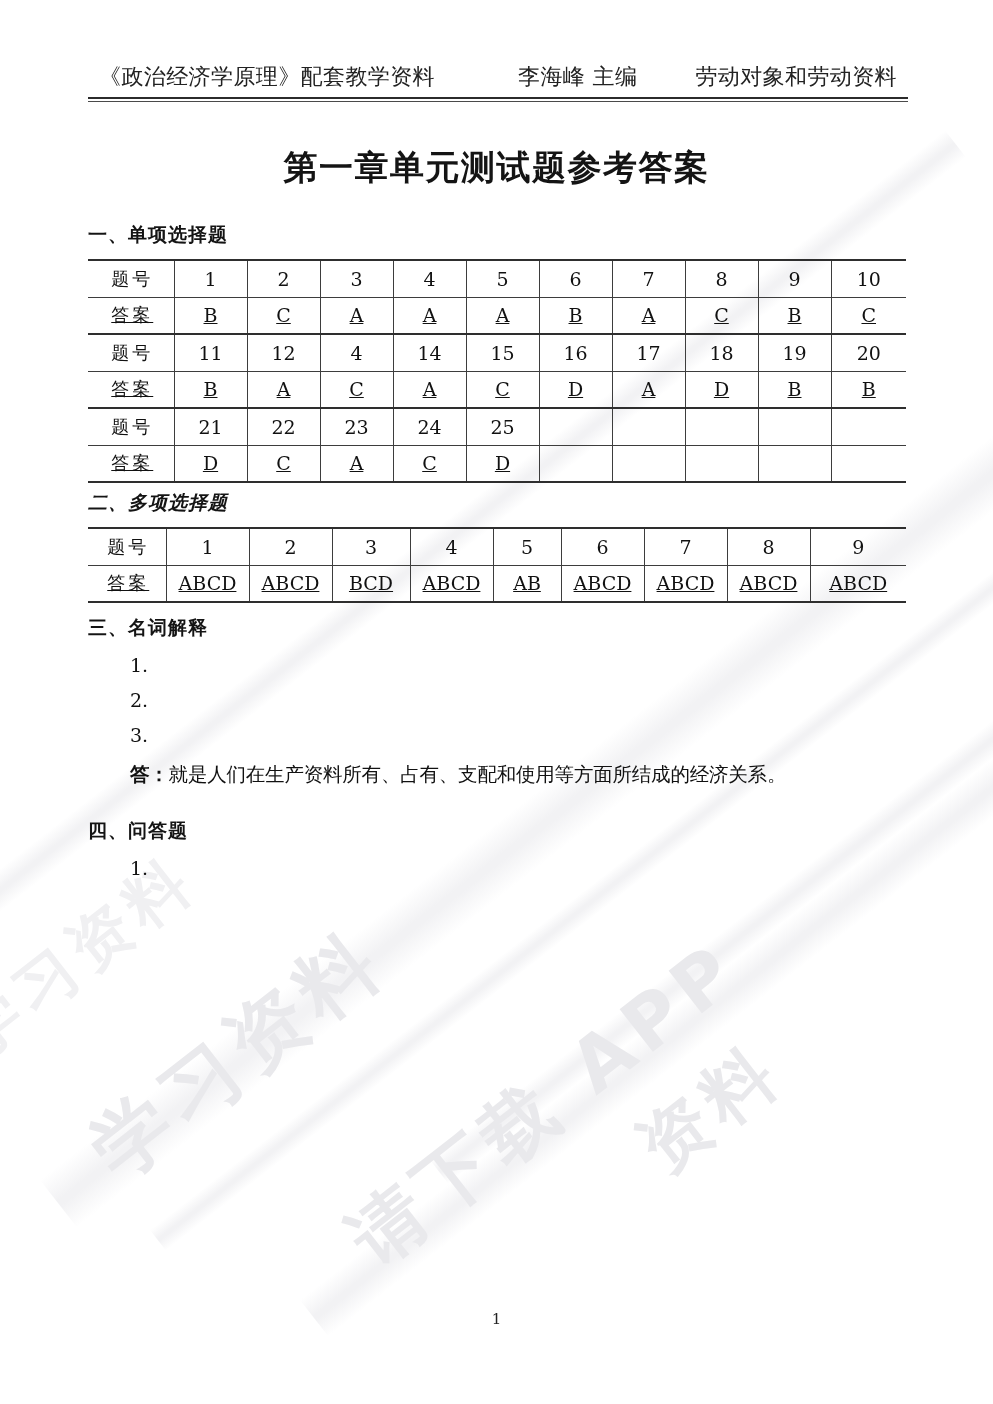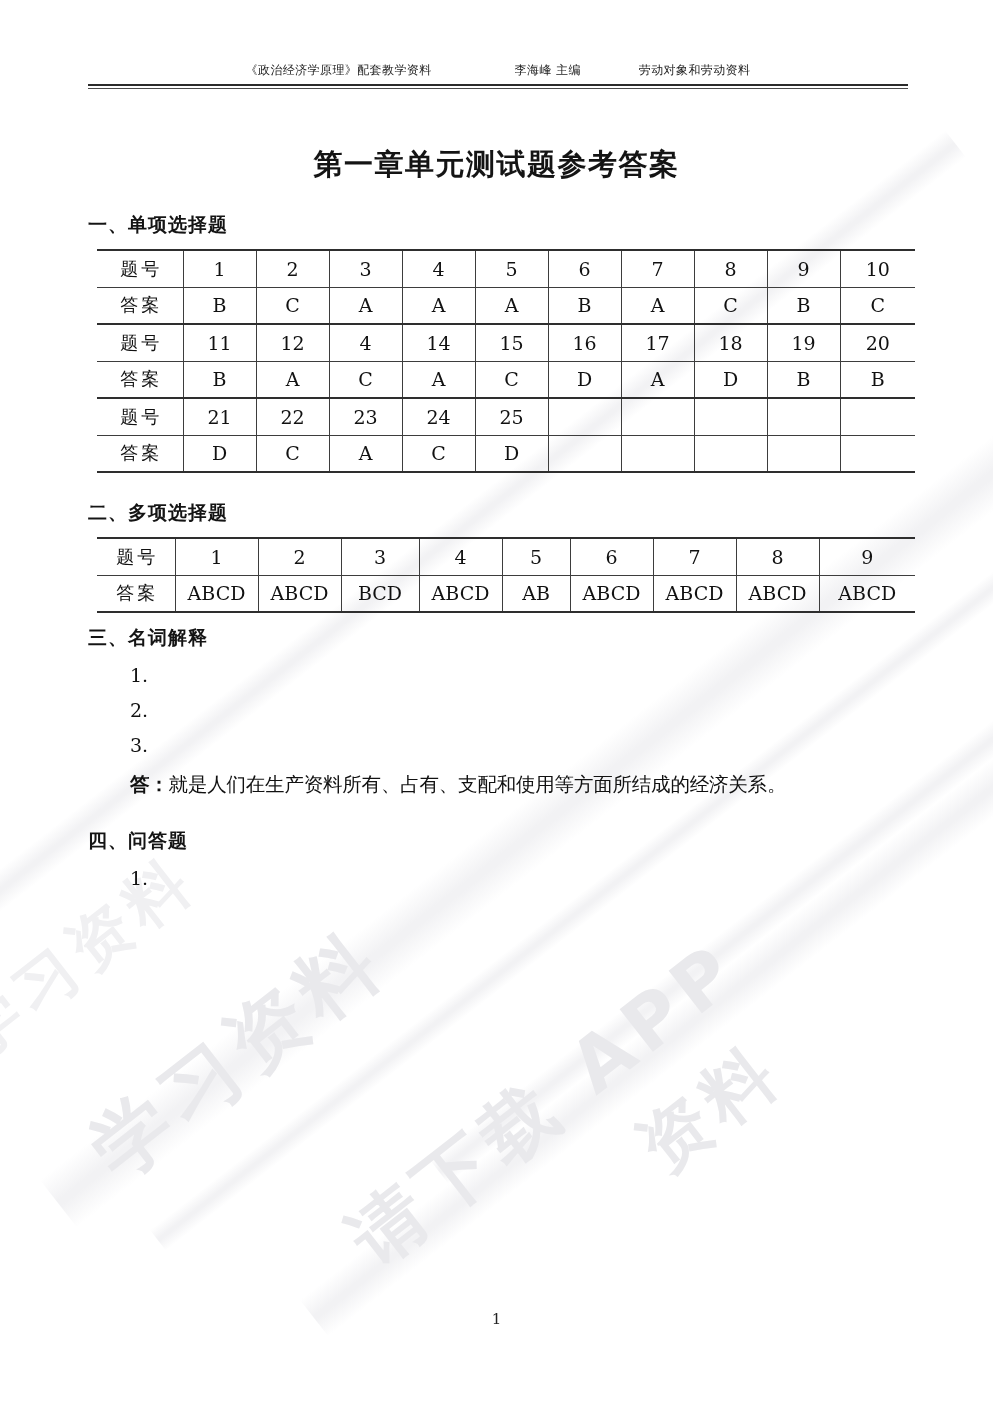--- a/index.html
+++ b/index.html
@@ -50,21 +50,21 @@
     left: 88px;
     top: 62px;
     width: 820px;
     z-index: 3;
   }
   .page-header .hdr-row {
     display: flex;
     align-items: flex-start;
     justify-content: center;
     font-family: "DejaVu Sans", "Liberation Sans", sans-serif;
-    font-size: 12px;
+    font-size: 22px;
     color: #222;
     padding-bottom: 5px;
     letter-spacing: 0.4px;
   }
   .hdr-book { }
   .hdr-editor { margin-left: 83px; }
   .hdr-press { margin-left: 58px; }
   .hdr-rule {
     border-top: 2.5px solid #2b2b2b;
     border-bottom: 1px solid #4a4a4a;
@@ -74,52 +74,52 @@
 
   
   .doc-title {
     position: absolute;
     top: 145px;
     left: 0;
     width: 993px;
     text-align: center;
     font-family: "DejaVu Sans", "Liberation Sans", sans-serif;
     font-weight: bold;
-    font-size: 29px;
+    font-size: 34px;
     letter-spacing: 1.5px;
     color: #141414;
     z-index: 3;
   }
 
   
   .content {
     position: absolute;
     left: 88px;
-    top: 212px;
+    top: 222px;
     width: 818px;
     z-index: 2;
   }
 
   .section-heading {
     font-family: "DejaVu Sans", "Liberation Sans", sans-serif;
     font-weight: bold;
     font-size: 19px;
     color: #141414;
     letter-spacing: 1px;
     margin: 0 0 11px 0;
   }
   .sp-three  { margin-top: 12px; }
   .sp-four   { margin-top: 22px; }
 
   
   table.answer-table {
     border-collapse: collapse;
     width: 818px;
     table-layout: fixed;
-    margin: 9px;
+    margin: 0;
   }
   table.answer-table td {
     border-left: 1px solid #3d3d3d;
     border-bottom: 1px solid #3d3d3d;
     text-align: center;
     vertical-align: middle;
     height: 37px;
     font-family: "DejaVu Serif", "Liberation Serif", serif;
     font-size: 19px;
     color: #111;
@@ -131,20 +131,21 @@
     font-family: "DejaVu Sans", "Liberation Sans", sans-serif;
     font-size: 18px;
     letter-spacing: 3px;
     text-indent: 3px;
   }
   table.answer-table tr.thick-top > td {
     border-top: 2.6px solid #2e2e2e;
   }
   table.answer-table tr.thick-bottom > td {
     border-bottom: 2.6px solid #2e2e2e;
+    text-decoration: underline;
   }
   table.answer-table tr.num-row > td { }
   table.answer-table td.empty-cell { }
 
   
   .item-number {
     font-family: "DejaVu Serif", "Liberation Serif", serif;
     font-size: 19px;
     color: #111;
     margin: 13px 0 0 0;
@@ -303,21 +304,21 @@
           <td>D</td>
           <td class="empty-cell"></td>
           <td class="empty-cell"></td>
           <td class="empty-cell"></td>
           <td class="empty-cell"></td>
           <td class="empty-cell"></td>
         </tr>
       </tbody>
     </table>
 
-    <div class="section-heading" style="margin-top:27px;">二、多项选择题</div>
+    <div class="section-heading" style="margin-top:7px;font-style:italic;">二、多项选择题</div>
 
     <table class="answer-table">
       <colgroup>
         <col style="width:78px">
           <col style="width:83px">
           <col style="width:83px">
           <col style="width:78px">
         <col style="width:83px">
           <col style="width:68px">
           <col style="width:83px">

